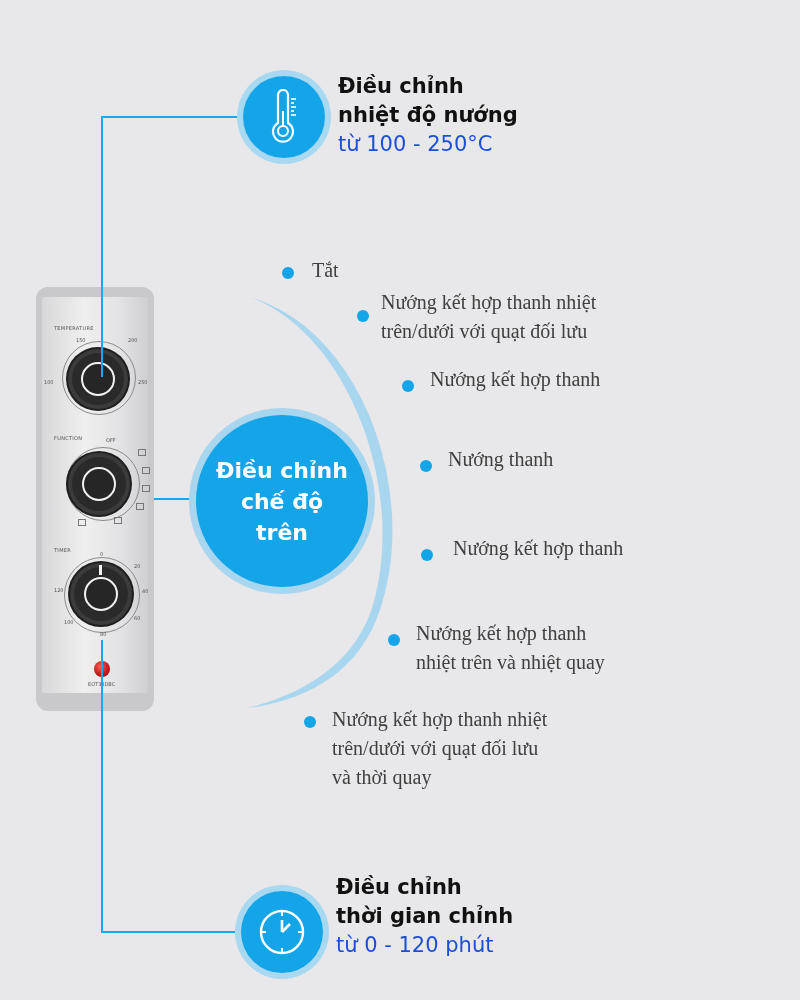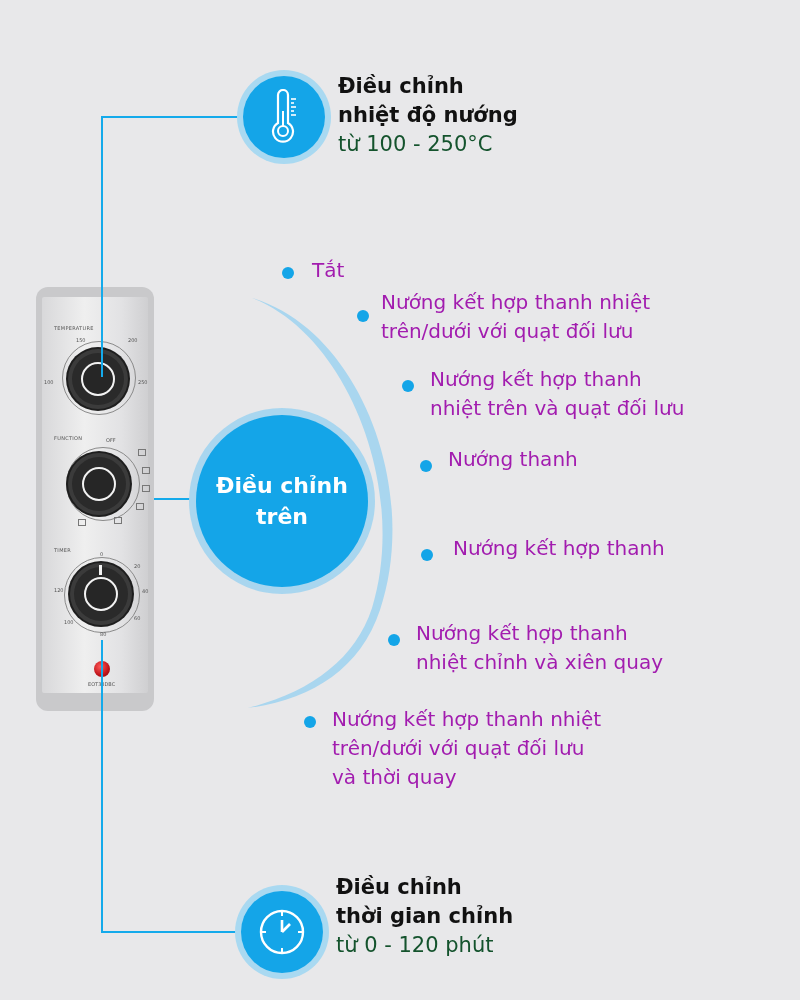--- a/index.html
+++ b/index.html
@@ -2,31 +2,31 @@
 <html><head>
 <meta charset="utf-8">
 <style>
   * { box-sizing: border-box; margin: 0; padding: 0; }
   html, body { width: 800px; height: 1000px; overflow: hidden; }
   body { background: #e8e8ea; font-family: "DejaVu Sans", sans-serif; position: relative; color: #111; }
   .abs { position: absolute; }
   .connector { position: absolute; background: #14aaeb; }
   .icon-circle { position: absolute; border-radius: 50%; background: #14a5e8; box-shadow: 0 0 0 6px #a9d9f1; display:flex; align-items:center; justify-content:center; }
   .callout-title { font-weight: bold; font-size: 21px; line-height: 29px; color: #111; }
-  .callout-sub { font-size: 21px; line-height: 29px; color: #14532d; }
+  .callout-sub { font-size: 21px; line-height: 29px; color: #1d4ed8; }
   .panel { position:absolute; left:36px; top:287px; width:118px; height:424px; border-radius:12px; background:#c9c9cb; }
   .panel-inner { position:absolute; left:6px; top:10px; width:106px; height:396px; background: linear-gradient(90deg,#d8d8da 0%,#efefef 40%,#e2e2e4 75%,#cfcfd1 100%); border-radius:2px; }
   .panel-label { position:absolute; font-size:5px; color:#555; letter-spacing:0.3px; }
   .knob { position:absolute; border-radius:50%; background:#2a2a2a; box-shadow: 0 0 0 4px #3b3b3b, 0 0 0 6px #1e1e1e; }
   .knob-face { position:absolute; border-radius:50%; background:#262626; border:2px solid #f2f2f2; }
   .dial-ring { position:absolute; border-radius:50%; border:1.5px solid #8a8a8a; }
   .tick { position:absolute; font-size:5px; color:#555; }
   .mode-item { position:absolute; display:flex; align-items:flex-start; }
   .mode-dot { width:12px; height:12px; border-radius:50%; background:#14a5e8; margin-top:10px; flex-shrink:0; }
-  .mode-text { margin-left:16px; font-size:20px; line-height:29px; color:#a21caf; }
+  .mode-text { margin-left:16px; font-size:20px; line-height:29px; color:#404040;font-family:Liberation Serif, serif; }
   .center-circle { position:absolute; left:196px; top:415px; width:172px; height:172px; border-radius:50%; background:#14a5e8; box-shadow: 0 0 0 7px #a9d6ef; display:flex; align-items:center; justify-content:center; text-align:center; }
   .center-text { color:#fff; font-weight:bold; font-size:22px; line-height:31px; }
 </style>
 </head>
 <body>
 
 <div class="connector" style="left:101px; top:116px; width:2px; height:260px;"></div>
 <div class="connector" style="left:101px; top:116px; width:140px; height:2px;"></div>
 <div class="connector" style="left:124px; top:498px; width:72px; height:2px;"></div>
 <div class="connector" style="left:101px; top:640px; width:2px; height:293px;"></div>
@@ -98,20 +98,21 @@
     <div class="tick" style="left:46px; top:384px;">EOT38DBC</div>
   </div>
 </div>
 
 <div class="connector" style="left:101px; top:287px; width:2px; height:90px;"></div>
 <div class="connector" style="left:101px; top:640px; width:2px; height:72px;"></div>
 
 <div class="center-circle">
   <div class="center-text">
     <div>Điều chỉnh</div>
+    <div>chế độ</div>
     <div>trên</div>
   </div>
 </div>
 
 <div class="mode-item" style="left:282px; top:256px;">
   <span class="mode-dot" style="margin-top:11px;"></span>
   <div class="mode-text" style="margin-left:18px;">
       <div>Tắt</div>
     </div>
 </div>
@@ -119,40 +120,39 @@
   <span class="mode-dot" style="margin-top:22px;"></span>
   <div class="mode-text" style="margin-left:12px;">
     <div>Nướng kết hợp thanh nhiệt</div>
     <div>trên/dưới với quạt đối lưu</div>
   </div>
 </div>
 <div class="mode-item" style="left:402px; top:365px;">
   <span class="mode-dot" style="margin-top:15px;"></span>
   <div class="mode-text">
     <div>Nướng kết hợp thanh</div>
-    <div>nhiệt trên và quạt đối lưu</div>
   </div>
 </div>
 <div class="mode-item" style="left:420px; top:445px;">
   <span class="mode-dot" style="margin-top:15px;"></span>
   <div class="mode-text">
     <div>Nướng thanh</div>
   </div>
 </div>
 <div class="mode-item" style="left:421px; top:534px;">
   <span class="mode-dot" style="margin-top:15px;"></span>
   <div class="mode-text" style="margin-left:20px;">
     <div>Nướng kết hợp thanh</div>
   </div>
 </div>
 <div class="mode-item" style="left:388px; top:619px;">
   <span class="mode-dot" style="margin-top:15px;"></span>
   <div class="mode-text">
     <div>Nướng kết hợp thanh</div>
-    <div>nhiệt chỉnh và xiên quay</div>
+    <div>nhiệt trên và nhiệt quay</div>
   </div>
 </div>
 <div class="mode-item" style="left:304px; top:705px;">
   <span class="mode-dot" style="margin-top:11px;"></span>
   <div class="mode-text">
     <div>Nướng kết hợp thanh nhiệt</div>
     <div>trên/dưới với quạt đối lưu</div>
     <div>và thời quay</div>
   </div>
 </div>

